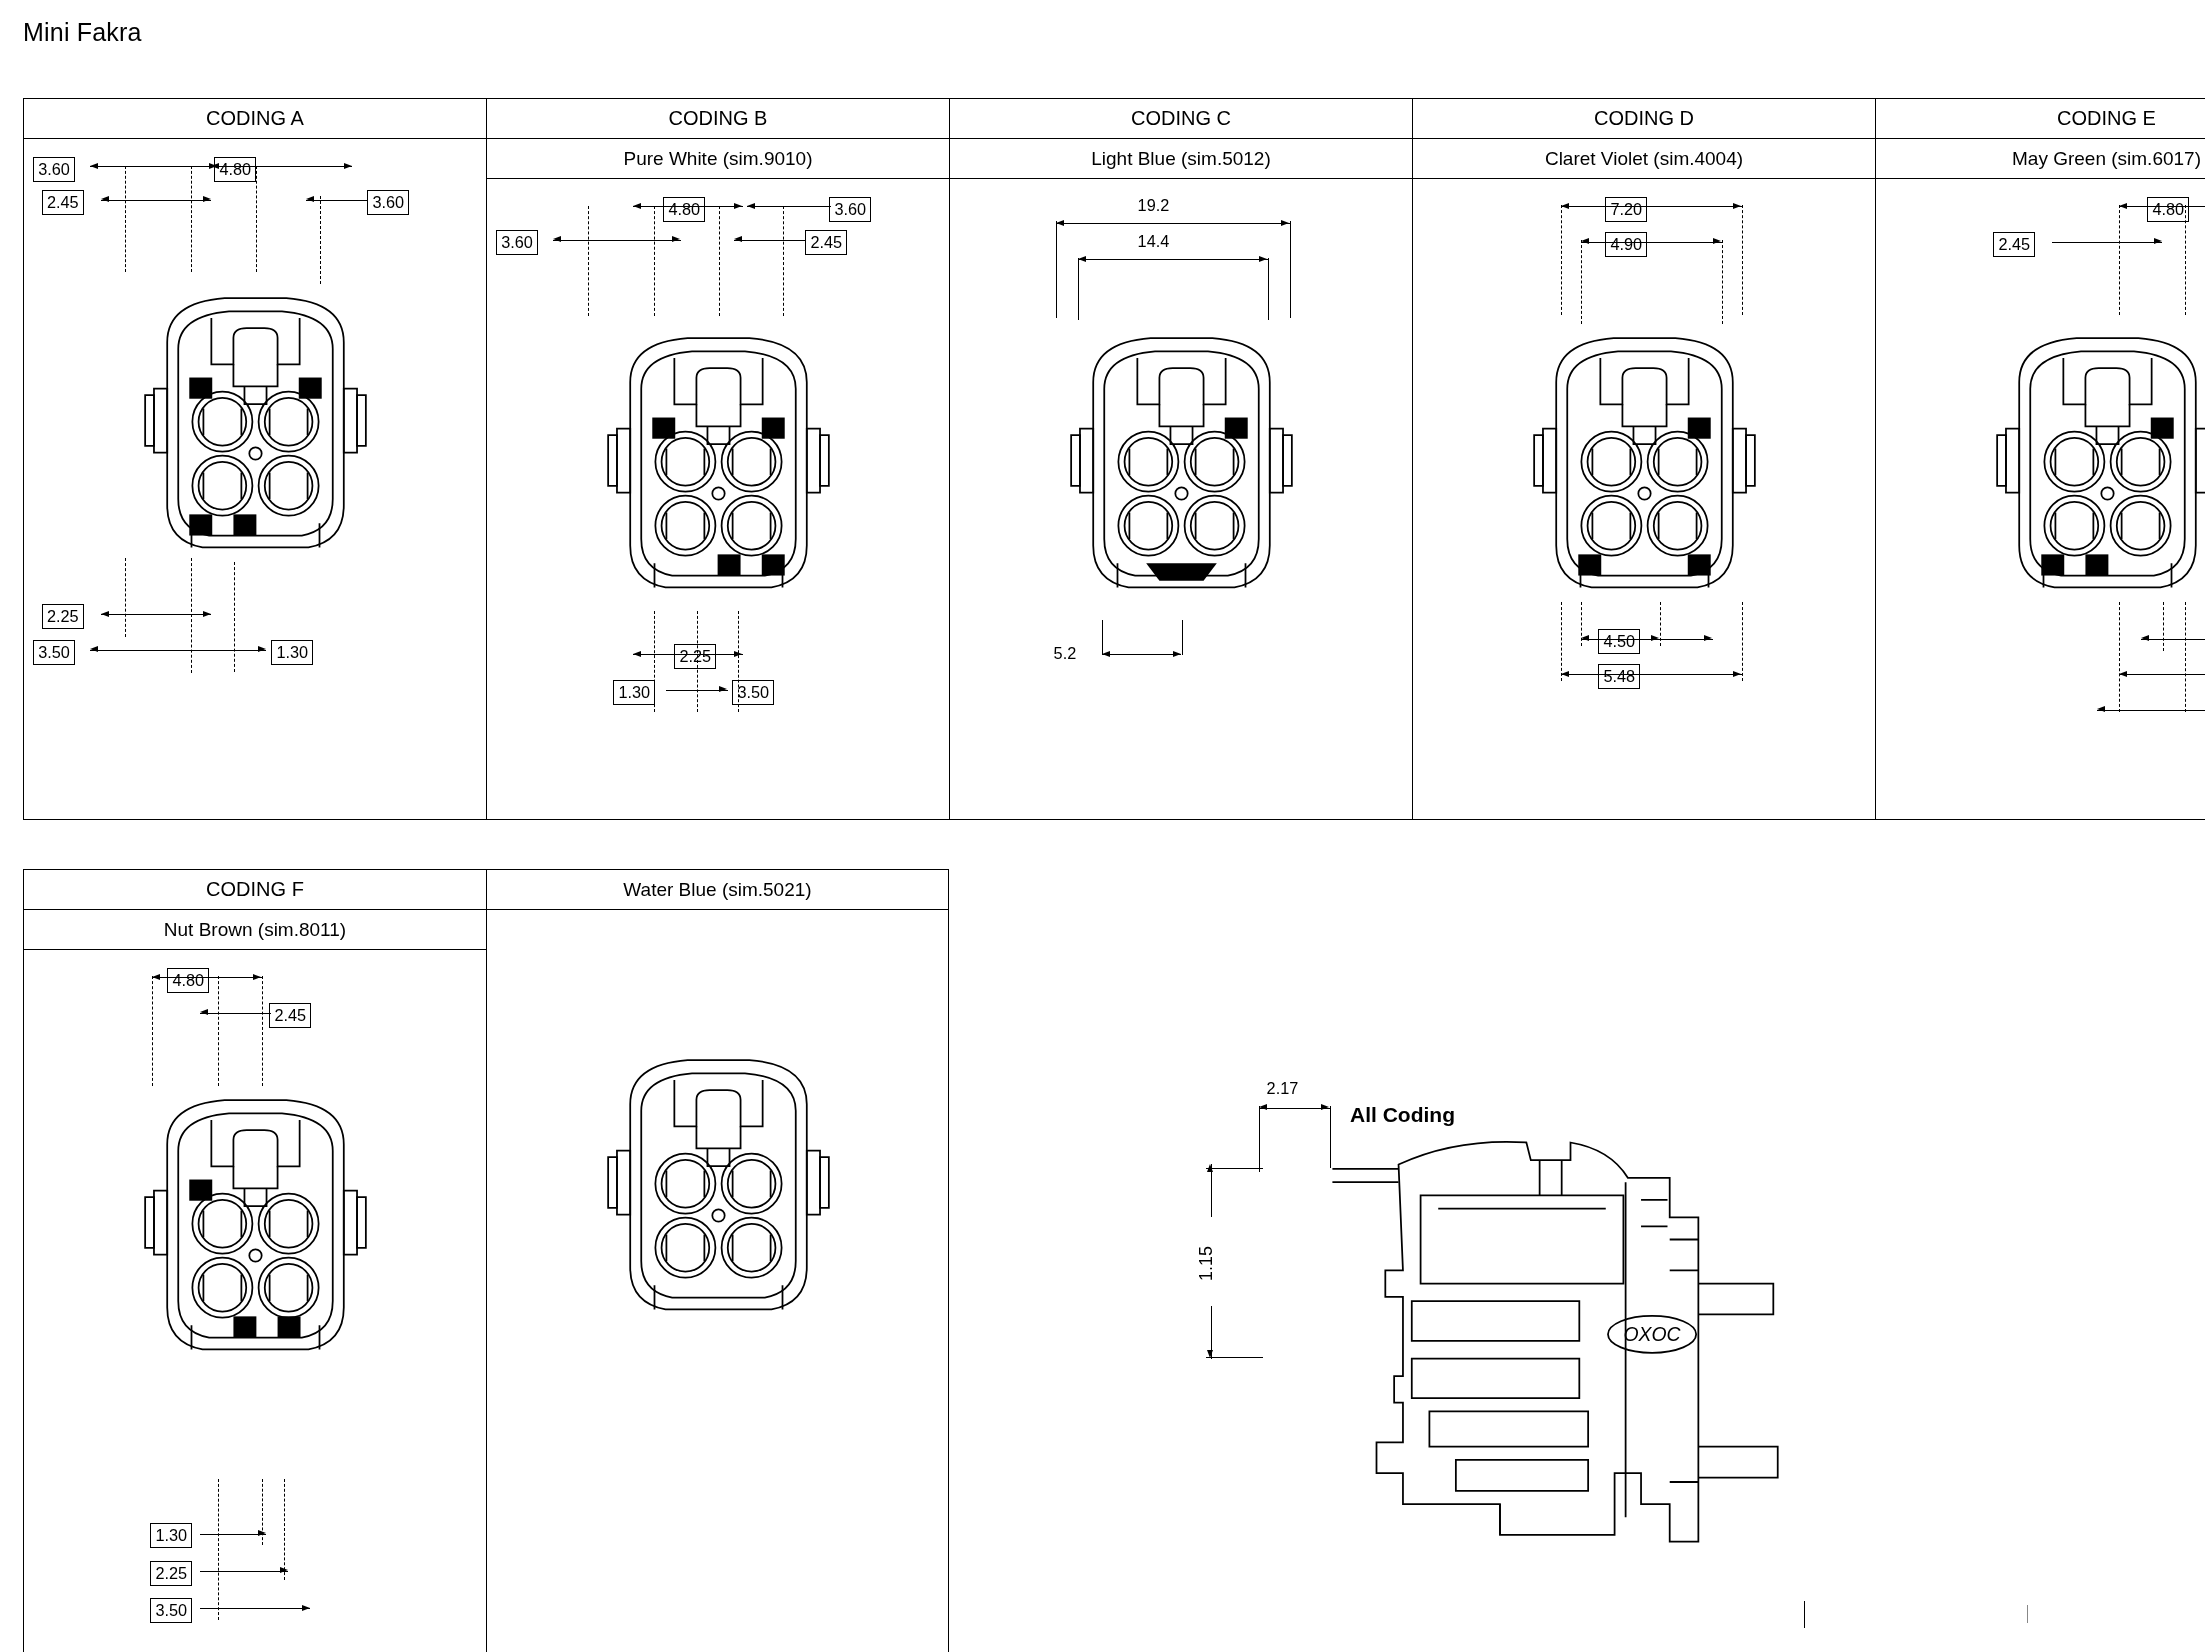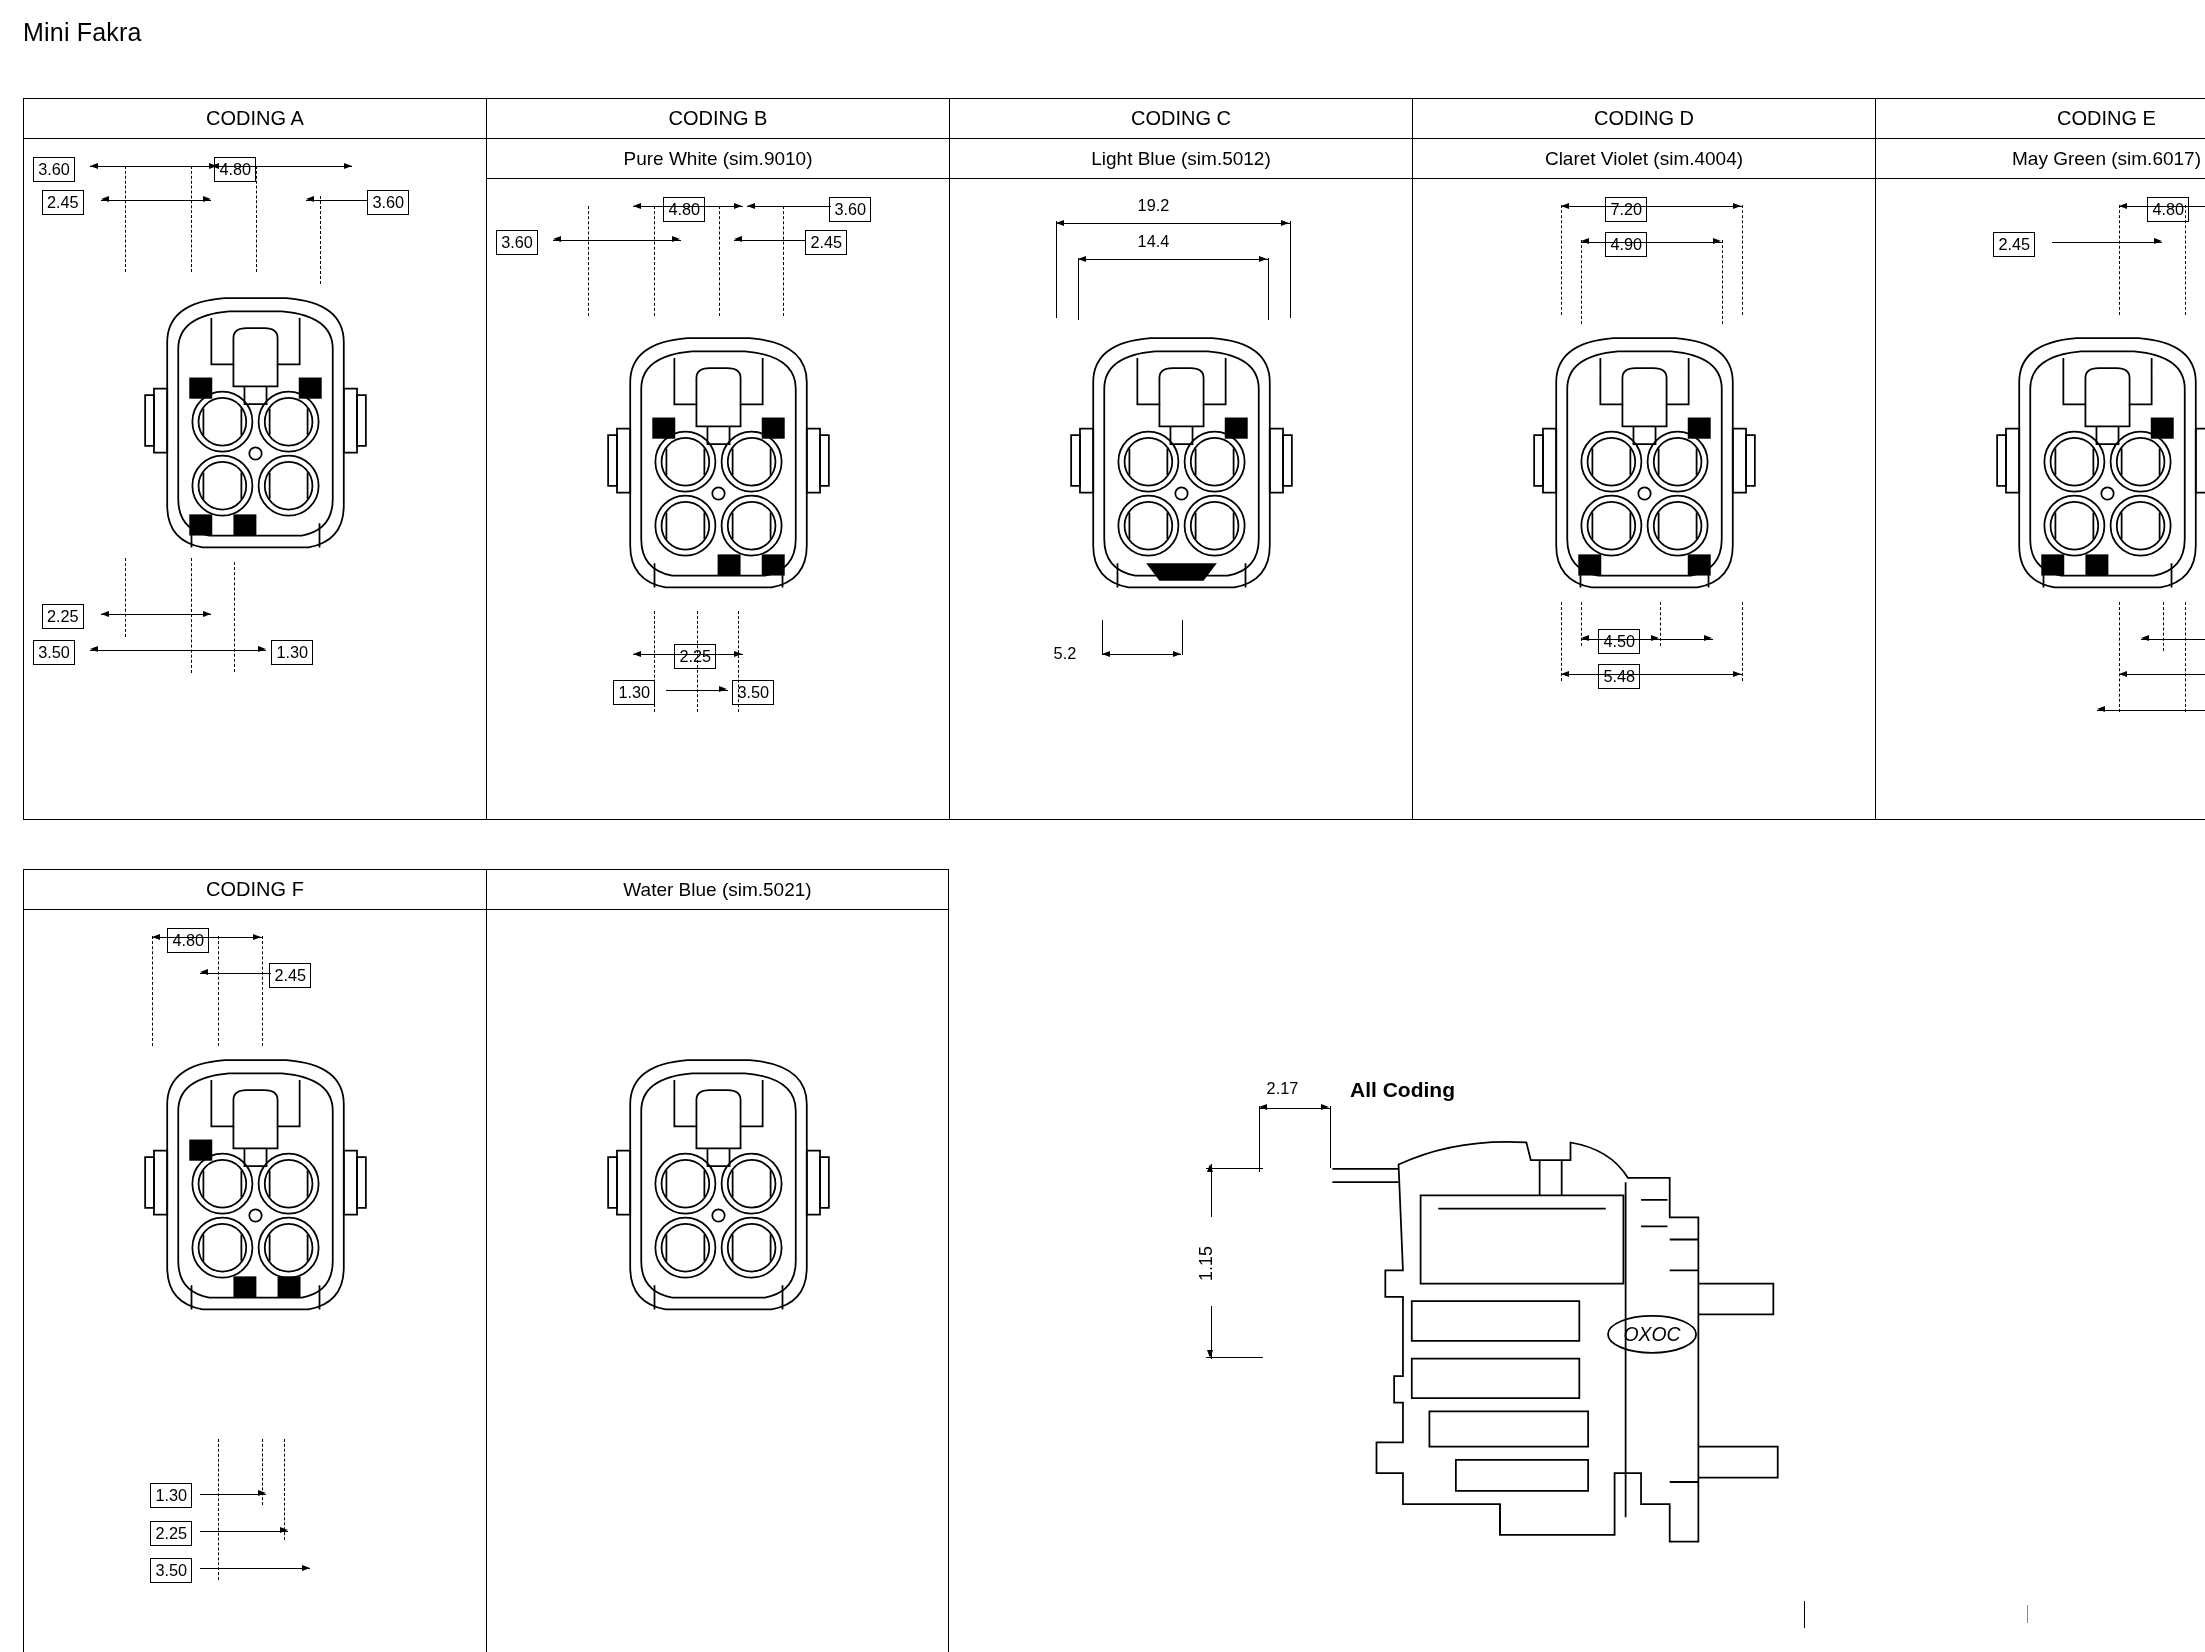--- a/index.html
+++ b/index.html
@@ -454,20 +454,21 @@
       <div class="dash" style="left:287px; top:423px; height:49px;"></div>
       <div class="dash" style="left:309px; top:423px; height:110px;"></div>
     </div>
   </div>
 </div>
 
 <div class="grid2">
 
   <div class="cell">
     <div class="cell-head">CODING F</div>
+    <div class="cell-sub">Nut Brown (sim.8011)</div>
     <div class="cell-body">
 
       <div class="conn" style="left:77px; top:128px;">
         <svg width="309" height="309" viewBox="0 0 700 700">
           <g fill="none" stroke="#000" stroke-width="4">
             <path d="M150 150 Q150 60 280 50 L420 50 Q550 60 550 150 L550 520 Q550 600 470 615 L230 615 Q150 600 150 520 Z"></path>
             <path d="M175 165 Q175 90 290 80 L410 80 Q525 90 525 165 L525 505 Q525 575 455 588 L245 588 Q175 575 175 505 Z"></path>
             <path d="M250 95 Q250 150 250 200 L300 200 L300 140 Q300 118 330 118 L370 118 Q400 118 400 140 L400 200 L450 200 L450 95"></path>
             <path d="M300 200 L300 250 L400 250 L400 200"></path>
             <path d="M325 250 L325 290 L375 290 L375 250"></path>
@@ -553,21 +554,21 @@
             <path d="M232 445 L232 505 M318 445 L318 505 M382 445 L382 505 M468 445 L468 505"></path>
             <circle cx="350" cy="402" r="14"></circle>
             <path d="M205 615 L205 560 M495 615 L495 560"></path>
           </g>
         </svg>
       </div>
     </div>
   </div>
 </div>
 
-<div class="all-coding-label" style="left:1350px; top:1078px;">All Coding</div>
+<div class="all-coding-label" style="left:1350px; top:1103px;">All Coding</div>
 
 <div class="conn" style="left:1191px; top:1094px;">
   <svg width="662" height="485" viewBox="0 0 1500 1100">
     <g fill="none" stroke="#000" stroke-width="4">
 
       <path d="M320 170 L470 170 M320 200 L470 200"></path>
 
       <path d="M470 160 Q600 100 760 110 L770 150 L860 150 L860 110 Q950 125 990 190 L1085 190 L1085 280 L1150 280 L1150 1015 L1085 1015 L1085 930 L1020 930 L1020 860 L960 860 L960 1000 L700 1000 L700 930 L480 930 L480 860 L420 860 L420 790 L480 790 L480 700 L460 700 L460 640 L480 640 L480 460 L440 460 L440 400 L480 400 Z"></path>
 
       <path d="M520 230 L980 230 L980 430 L520 430 Z"></path>

